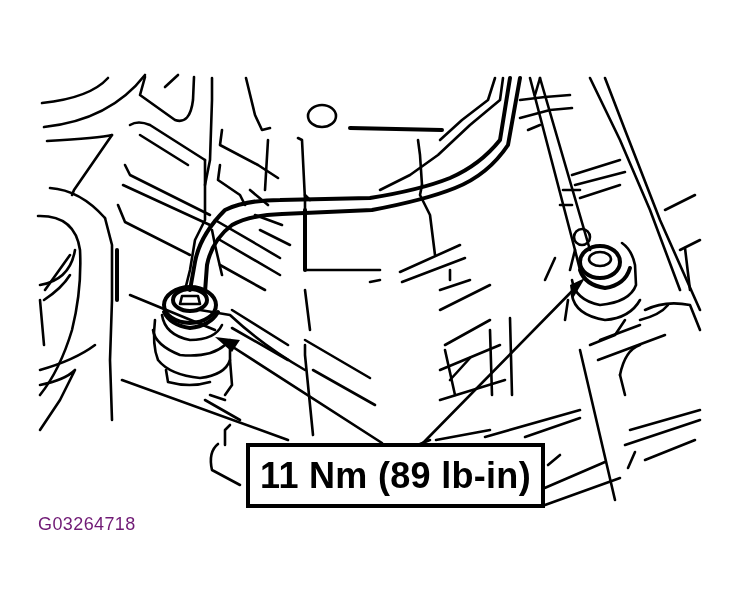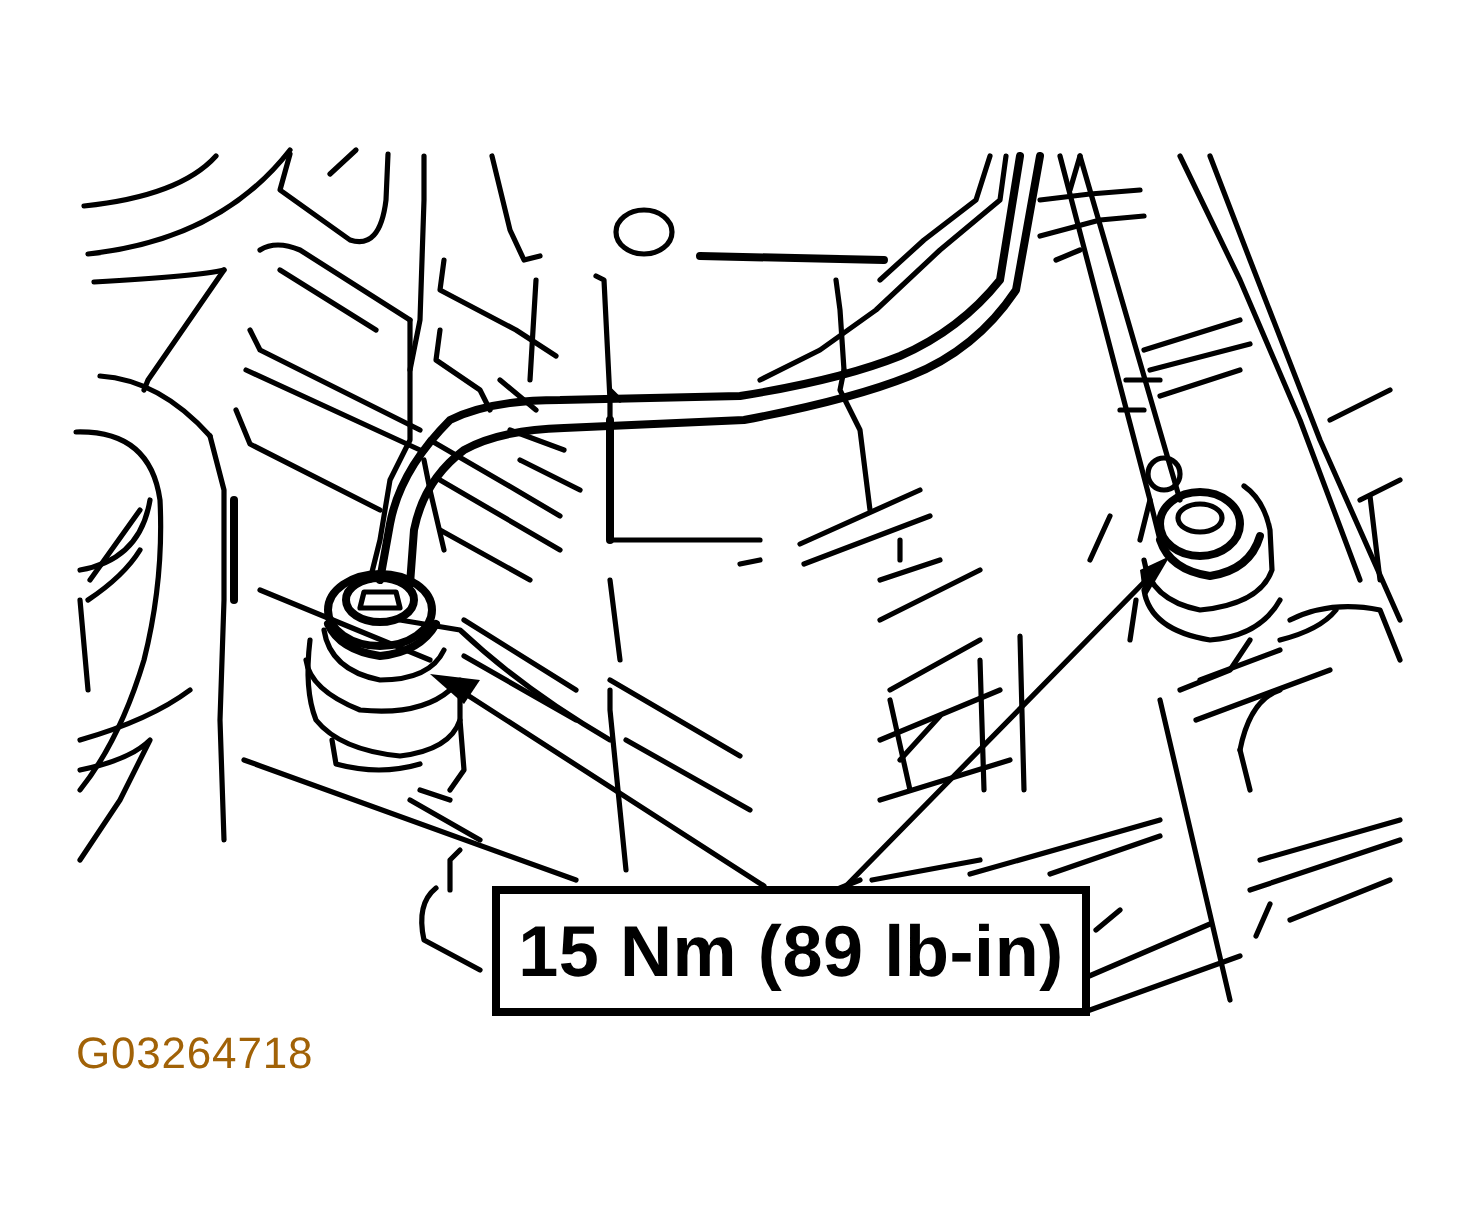--- a/index.html
+++ b/index.html
@@ -7,21 +7,21 @@
     #drawing { position: absolute; left: 0; top: 0; width: 741px; height: 612px; }
     .ln { fill: none; stroke: #000; stroke-width: 2.6; stroke-linecap: round; stroke-linejoin: round; }
     .ln-thick { fill: none; stroke: #000; stroke-width: 4; stroke-linecap: round; stroke-linejoin: round; }
     .fill-black { fill: #000; stroke: none; }
     .label-box {
       position: absolute; left: 246px; top: 443px; width: 291px; height: 57px;
       border: 4px solid #000; background: #fff; box-sizing: content-box;
       display: flex; align-items: center; justify-content: center;
     }
     .label-text { font-family: "Liberation Sans", sans-serif; font-weight: bold; font-size: 36px; color: #000; letter-spacing: 0.3px; white-space: nowrap; }
-    .figure-id { position: absolute; left: 38px; top: 514px; font-family: "Liberation Sans", sans-serif; font-size: 22px; color: #a16207; letter-spacing: 0.4px; }
+    .figure-id { position: absolute; left: 38px; top: 514px; font-family: "Liberation Sans", sans-serif; font-size: 18px; color: #701a75; letter-spacing: 0.4px; }
   </style>
 </head>
 <body>
 
 <svg id="drawing" viewBox="0 0 741 612" xmlns="http://www.w3.org/2000/svg">
 
   <g>
     <path class="ln" d="M42 103 Q90 98 108 78"></path>
     <path class="ln" d="M44 127 Q110 120 145 75"></path>
     <path class="ln" d="M47 141 Q100 138 112 135"></path>
@@ -176,16 +176,16 @@
     <path class="ln" d="M382 443 L222 340"></path>
     <path class="ln" d="M423 443 L578 285"></path>
   </g>
 
   <g>
     <path class="ln" d="M218 444 Q208 452 212 470 L240 485"></path>
   </g>
 </svg>
 
 <div class="label-box">
-  <span class="label-text">15 Nm (89 lb-in)</span>
+  <span class="label-text">11 Nm (89 lb-in)</span>
 </div>
 
 <div class="figure-id">G03264718</div>
 
 </body></html>

